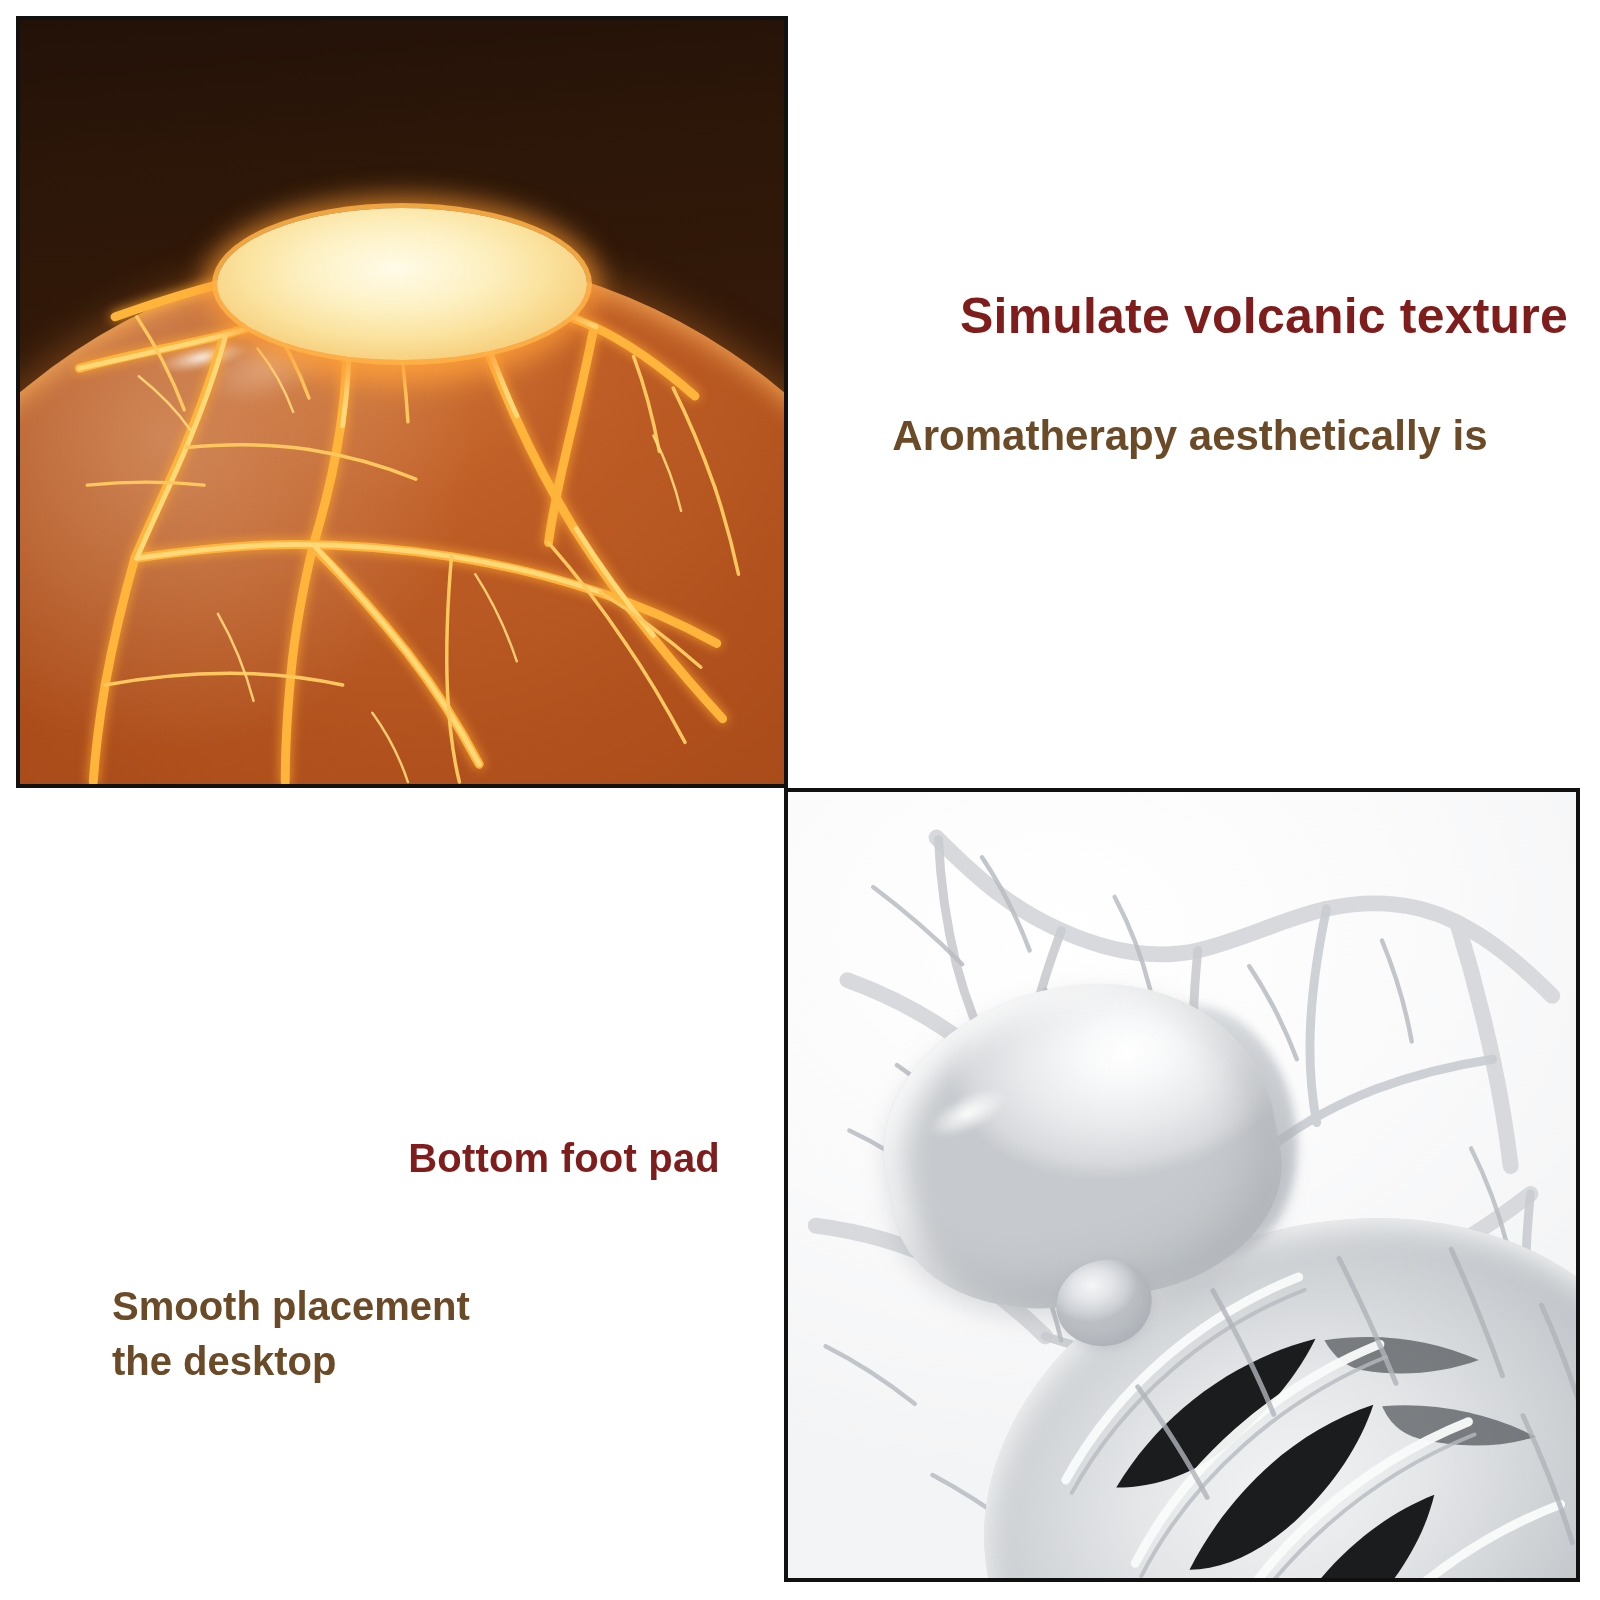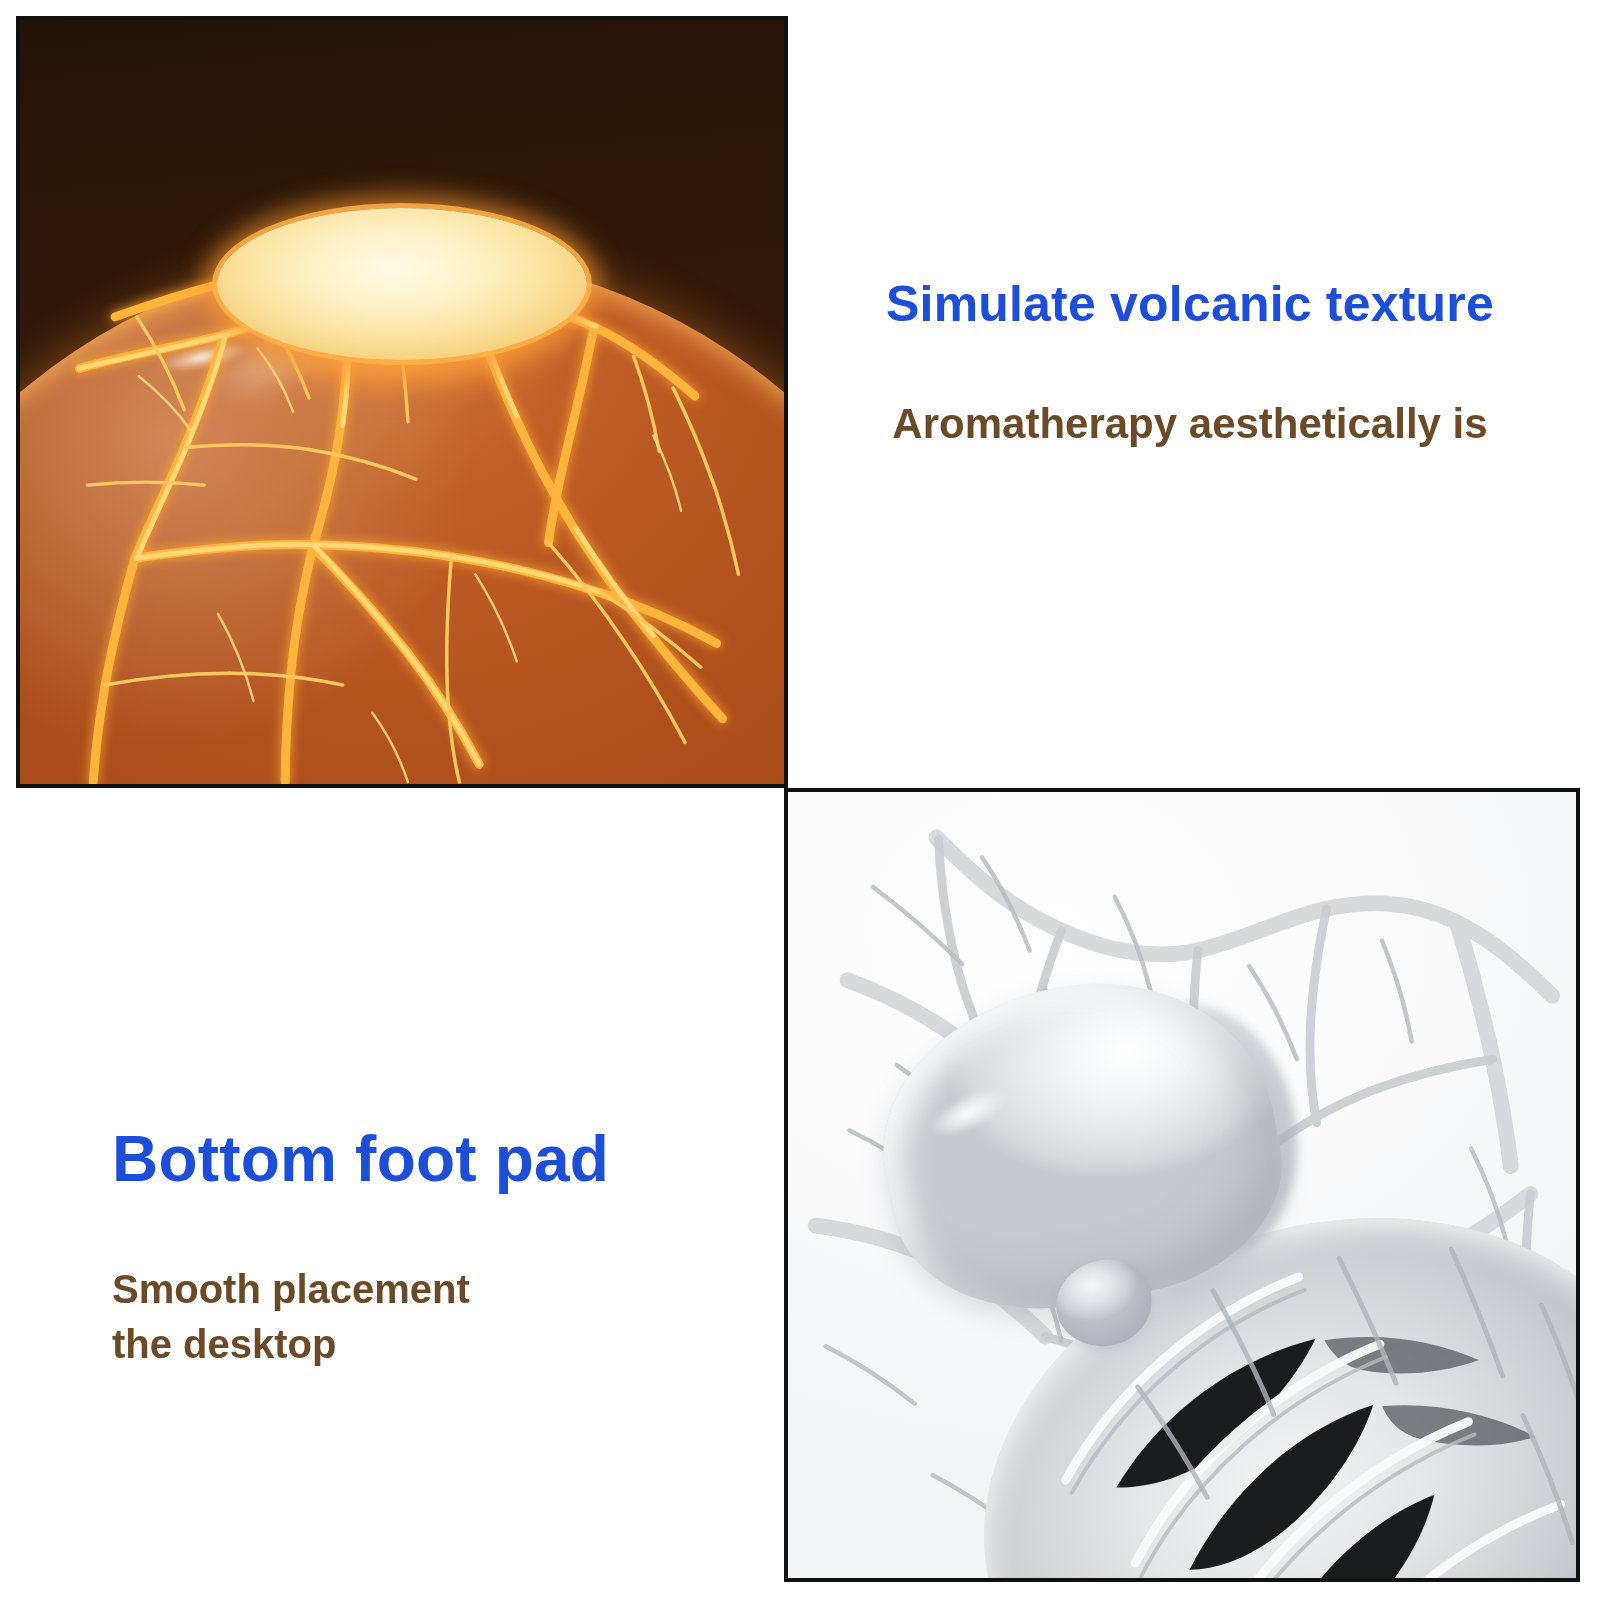--- a/index.html
+++ b/index.html
@@ -293,41 +293,42 @@
     width: 780px;
     text-align: center;
   }
   #bottom-left-text {
     left: 112px;
     top: 1124px;
     width: 620px;
     text-align: left;
   }
   .headline {
-    color: #1d4ed8;
+    color: #7f1d1d;
     font-weight: bold;
     letter-spacing: 0.2px;
-    margin: 0;
+    margin: 12px;
+    text-align: right;
   }
   #top-right-text .headline { font-size: 50px; line-height: 1.15; }
-  #bottom-left-text .headline { font-size: 64px; line-height: 1.12; }
+  #bottom-left-text .headline { font-size: 40px; line-height: 1.12; }
   .subcopy {
     color: #6b4a28;
     font-weight: bold;
     margin: 0;
   }
   #top-right-text .subcopy {
     font-size: 42px;
     line-height: 1.32;
     margin-top: 62px;
   }
   #bottom-left-text .subcopy {
     font-size: 40px;
     line-height: 1.38;
-    margin-top: 66px;
+    margin-top: 98px;
   }
   .subcopy .line { display: block; }
 </style>
 </head>
 <body>
 
 <div class="page">
 
   <div class="photo-frame" id="volcano-photo">
     <div class="volcano-stage">

